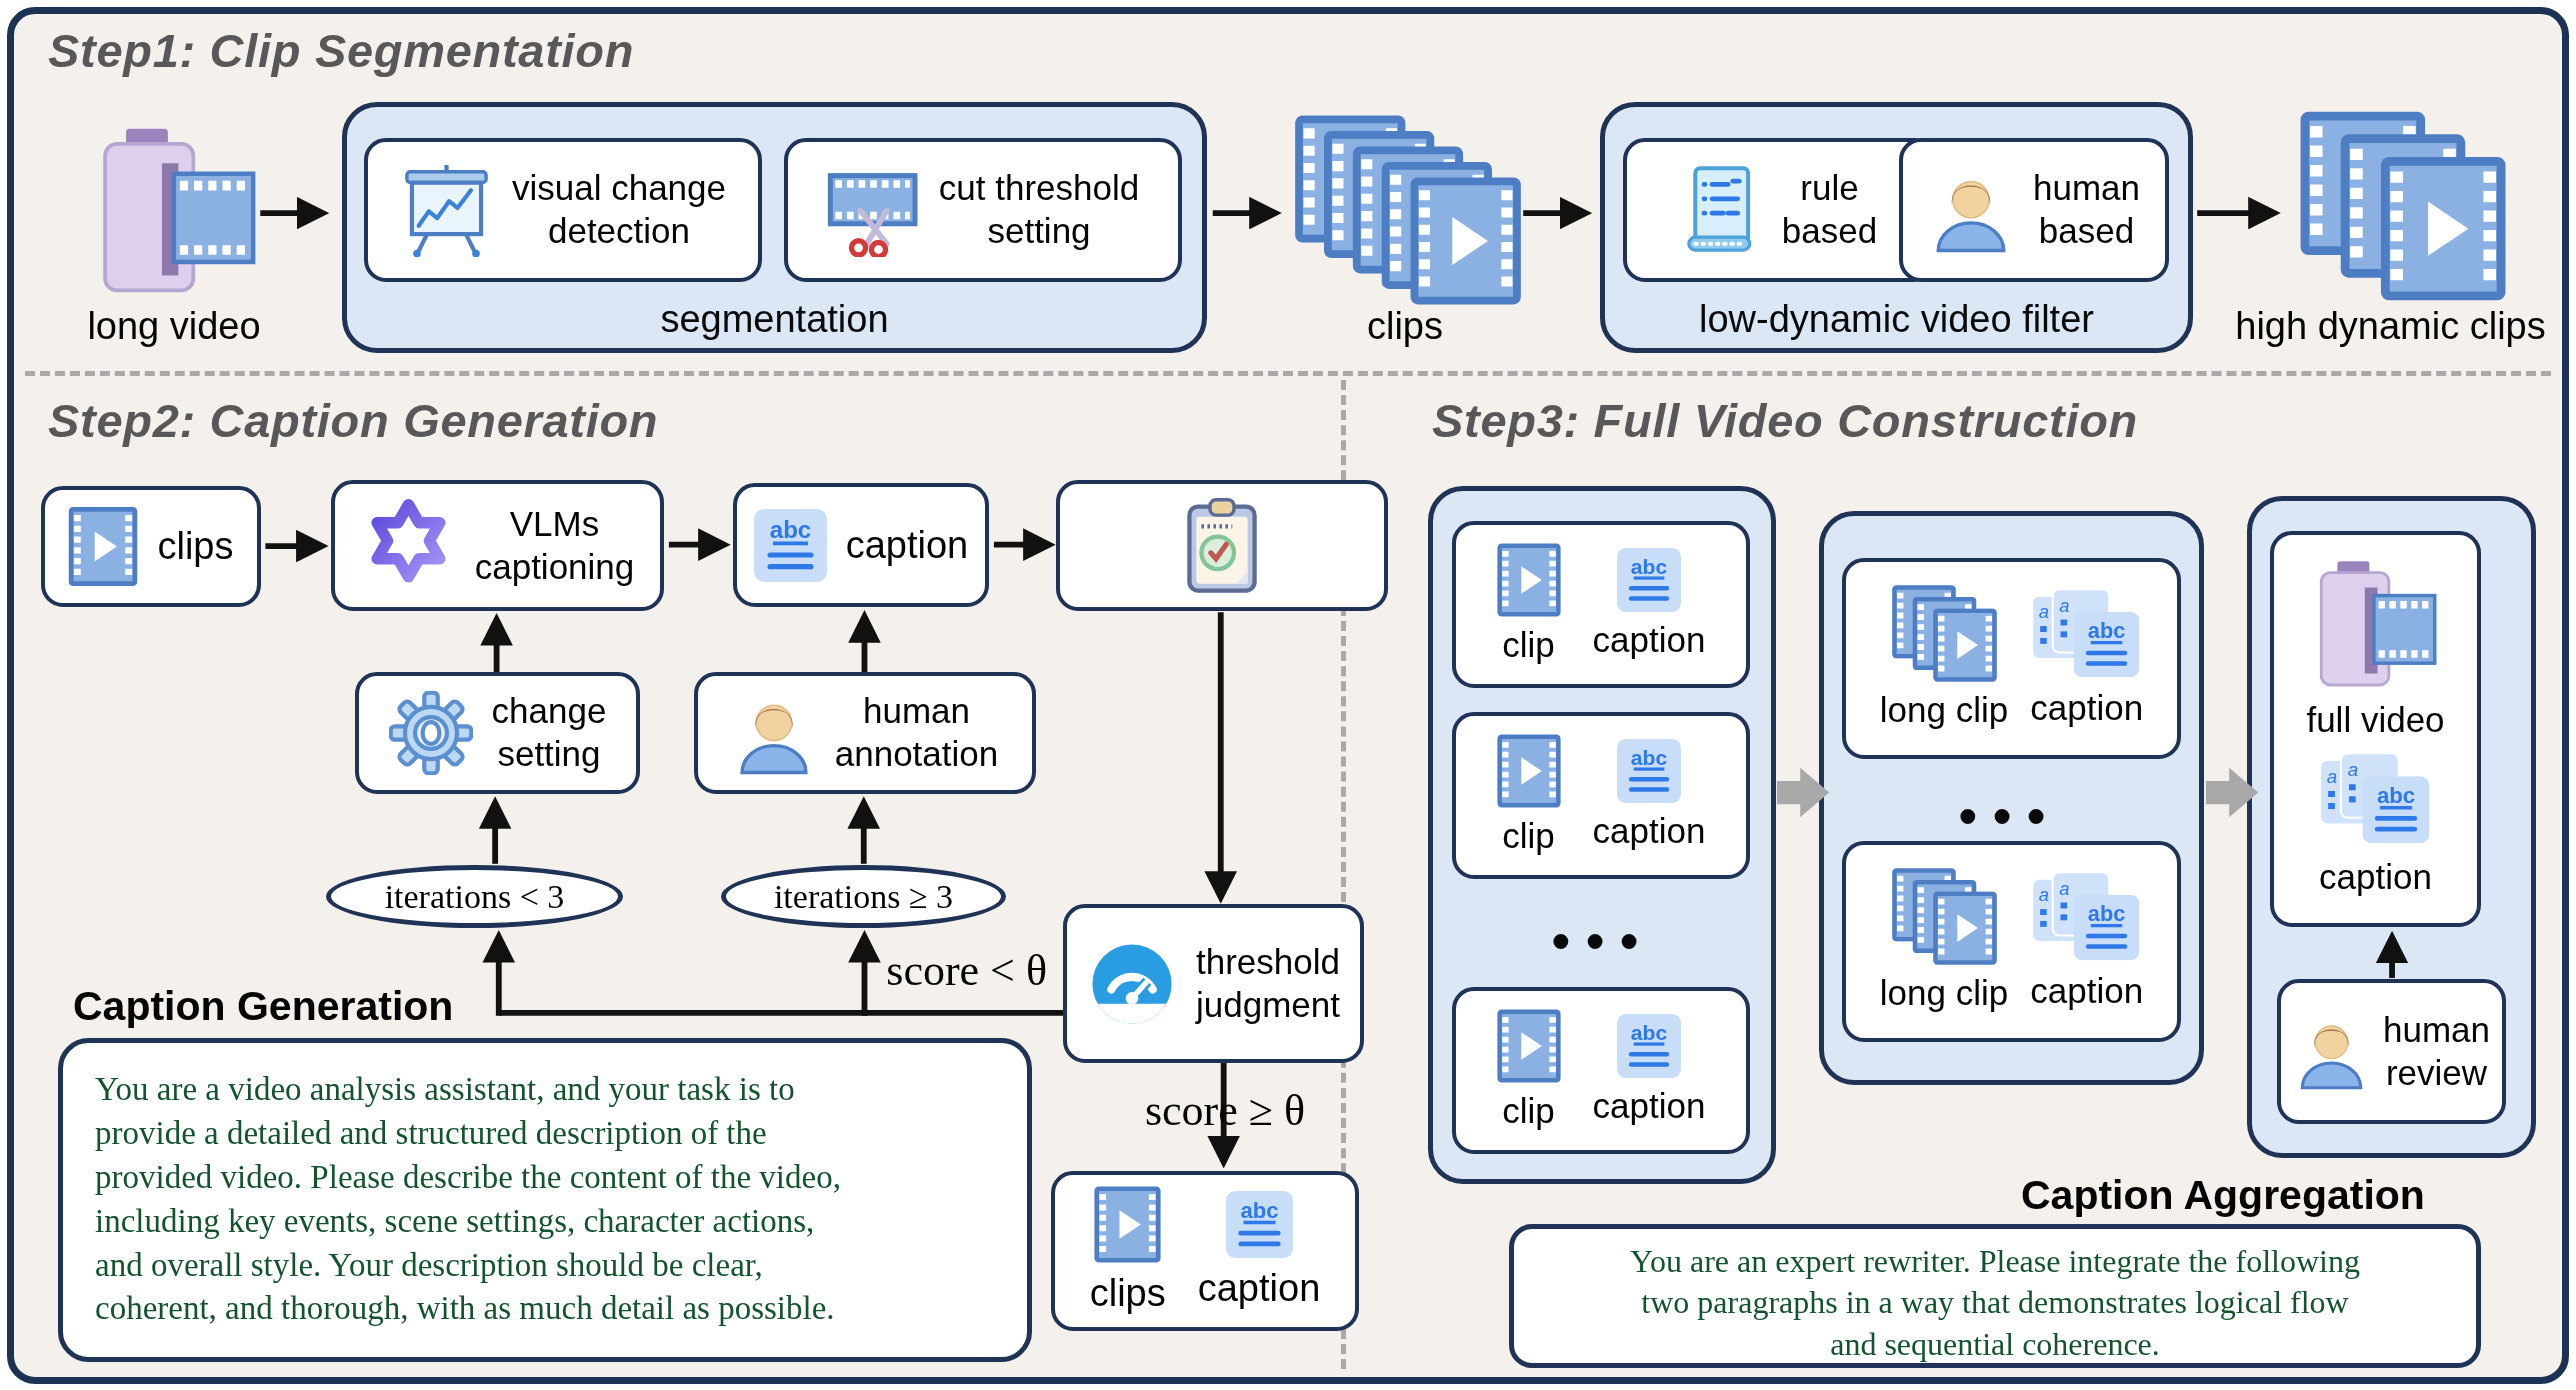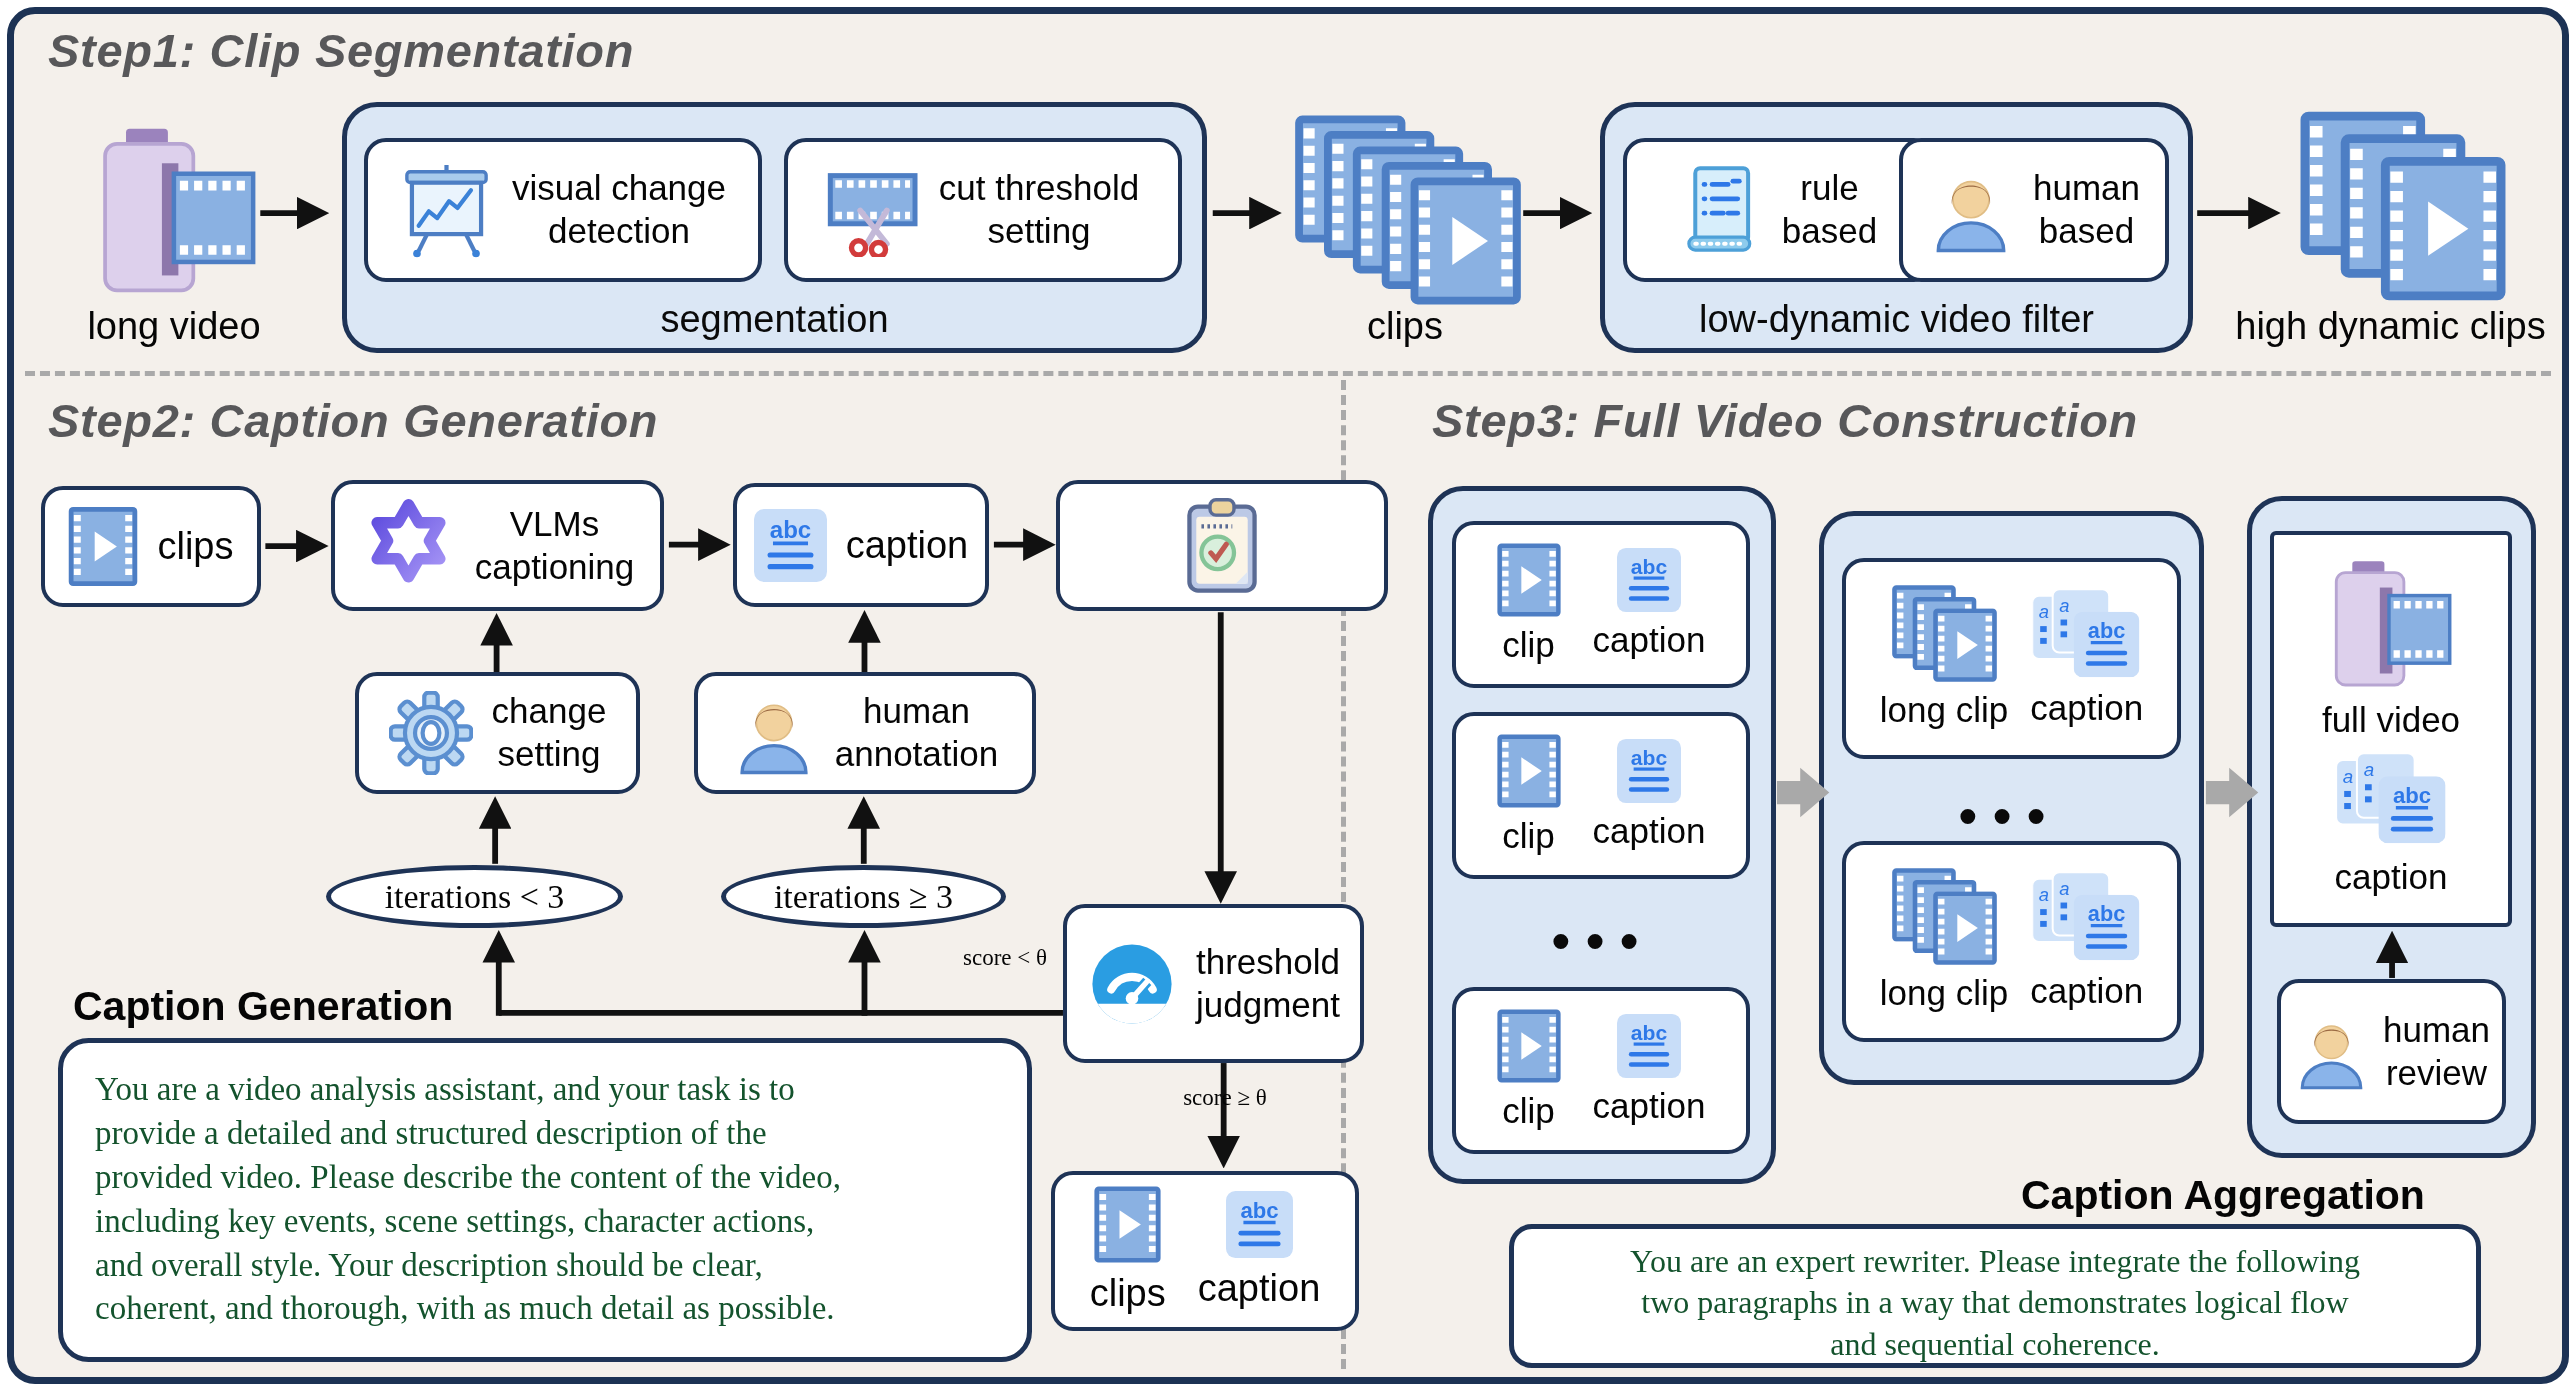--- a/index.html
+++ b/index.html
@@ -12,21 +12,21 @@
   .container-label{position:absolute;left:0;right:0;bottom:7.3px;text-align:center;font-size:38px;color:#0a0a0a;}
   .node{position:absolute;background:#ffffff;border:4.4px solid #1e3356;border-radius:22px;box-sizing:border-box;display:flex;align-items:center;justify-content:center;gap:19px;padding:5.8px 14.5px;z-index:4;}
   .lbl{font-size:35px;line-height:1.22;color:#050505;text-align:center;white-space:pre-line;}
   .lbl.big{font-size:38px;}
   .node .ic{flex:0 0 auto;}
   .pair{gap:32px;}
   .col{display:flex;flex-direction:column;align-items:center;gap:7.3px;}
   .stack-label{position:absolute;text-align:center;font-size:38px;color:#050505;z-index:4;white-space:nowrap;}
   .iconwrap{position:absolute;z-index:4;}
   .ellipse{position:absolute;background:#fff;border:5.1px solid #1e3356;border-radius:50%;display:flex;align-items:center;justify-content:center;font-family:"Liberation Serif",serif;font-size:34px;color:#050505;z-index:4;box-sizing:border-box;white-space:nowrap;}
-  .cond{position:absolute;font-family:"Liberation Serif",serif;font-size:23px;color:#050505;z-index:5;white-space:nowrap;}
+  .cond{position:absolute;font-family:"Liberation Serif",serif;font-size:44px;color:#050505;z-index:5;white-space:nowrap;}
   .heading{position:absolute;font-size:41px;font-weight:700;color:#050505;z-index:4;white-space:nowrap;}
   .prompt{position:absolute;background:#fff;border:5.1px solid #1e3356;border-radius:30.5px;box-sizing:border-box;font-family:"Liberation Serif",serif;color:#14532d;white-space:pre-line;z-index:4;}
   .dots{position:absolute;text-align:center;font-size:52px;font-weight:700;letter-spacing:16px;color:#0a0a0a;z-index:4;line-height:1;}
   #connectors{position:absolute;left:0;top:0;z-index:3;pointer-events:none;}
   #icon-defs{position:absolute;width:0;height:0;}
 </style>
 </head>
 <body>
 
 <svg id="icon-defs" aria-hidden="true">
@@ -382,21 +382,21 @@
       <div class="col">
           <svg class="ic" width="109" height="92" viewBox="0 0 150 127">
             <use href="#sym-abcstack"></use>
           </svg>
         <div class="lbl">caption</div>
         </div>
     </div>
 
     <div class="container" style="left:2247px;top:496px;width:289px;height:662px;"></div>
 
-    <div class="node" style="left:2270px;top:531px;width:242px;height:396px;flex-direction:column;gap:10.2px;padding:14.5px 7.3px;border-radius:6px;">
+    <div class="node" style="left:2270px;top:531px;width:211px;height:396px;flex-direction:column;gap:10.2px;padding:14.5px 7.3px;">
       <svg class="ic" width="124" height="129" viewBox="0 0 170 178">
           <use href="#sym-reel"></use>
         </svg>
       <div class="lbl">full video</div>
       <svg class="ic" width="111" height="94" viewBox="0 0 152 129">
           <use href="#sym-abcstack"></use>
         </svg>
       <div class="lbl">caption</div>
     </div>
 

